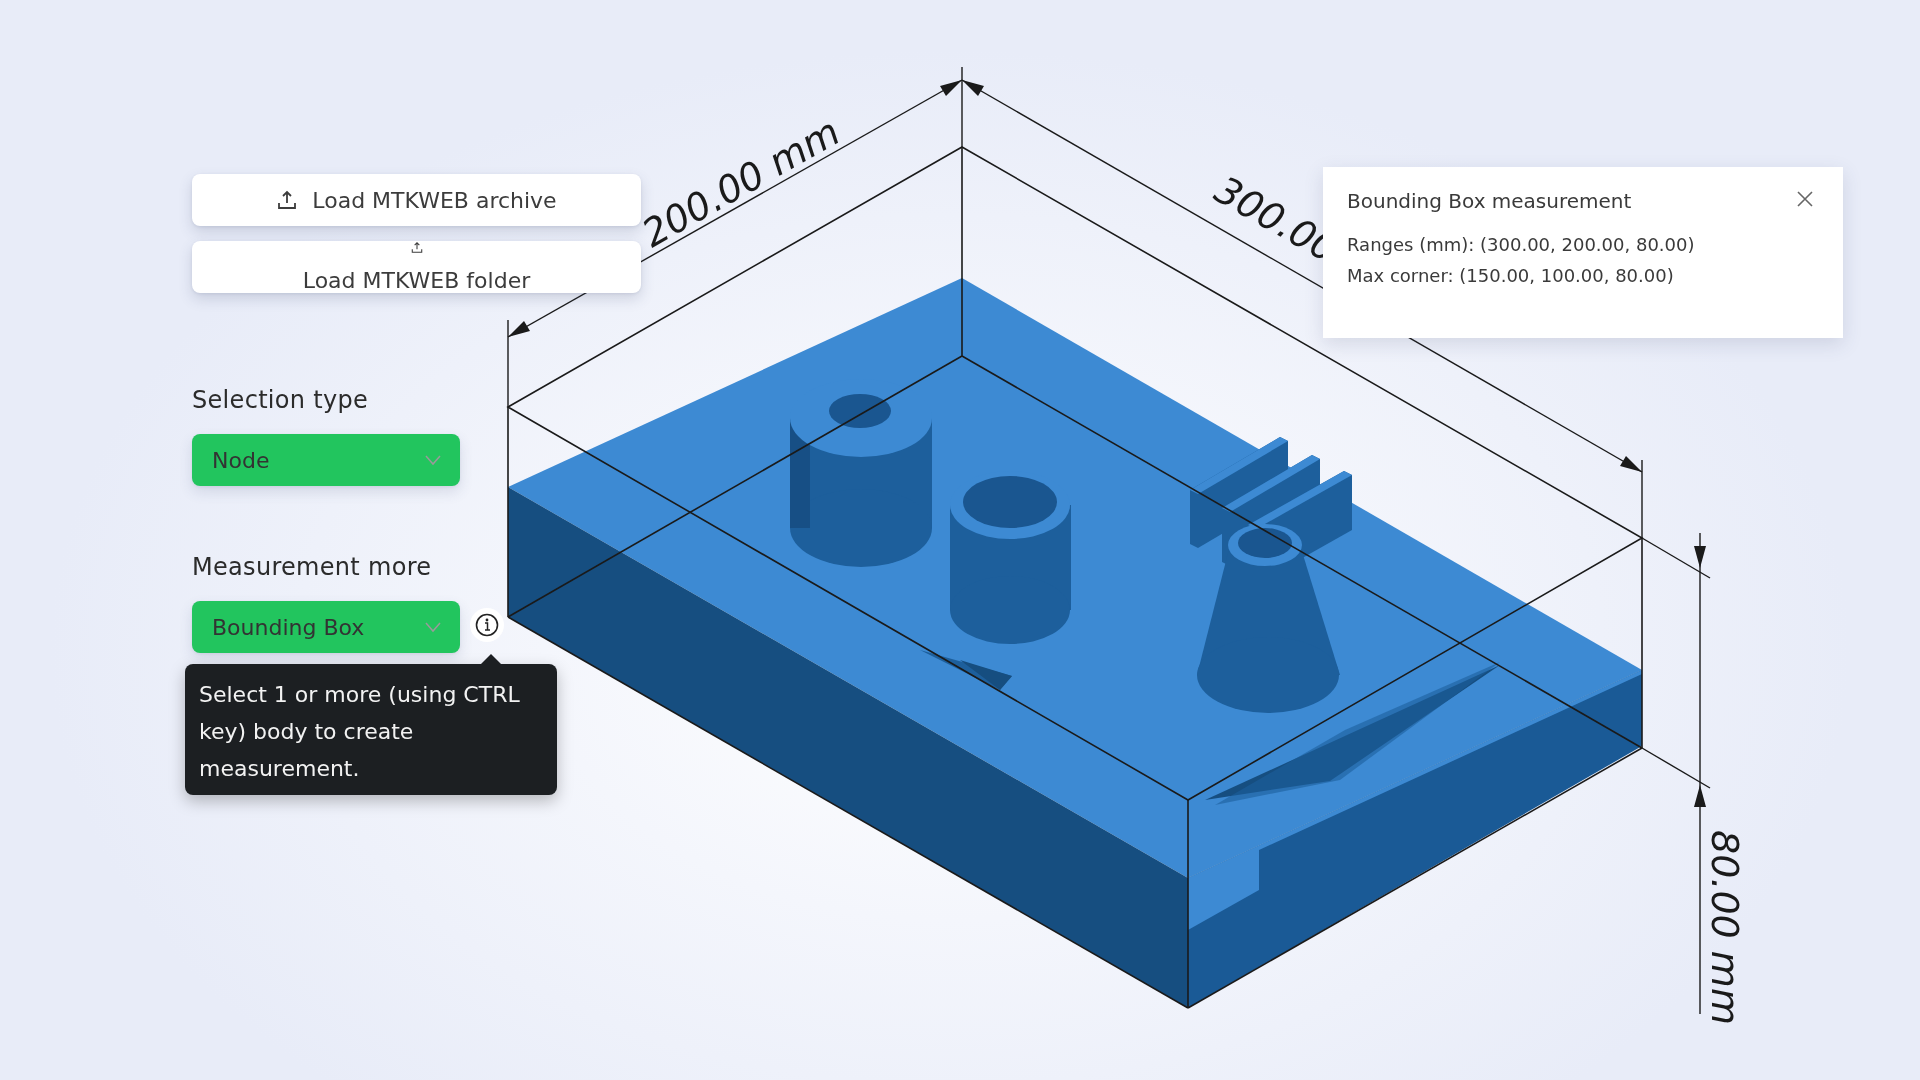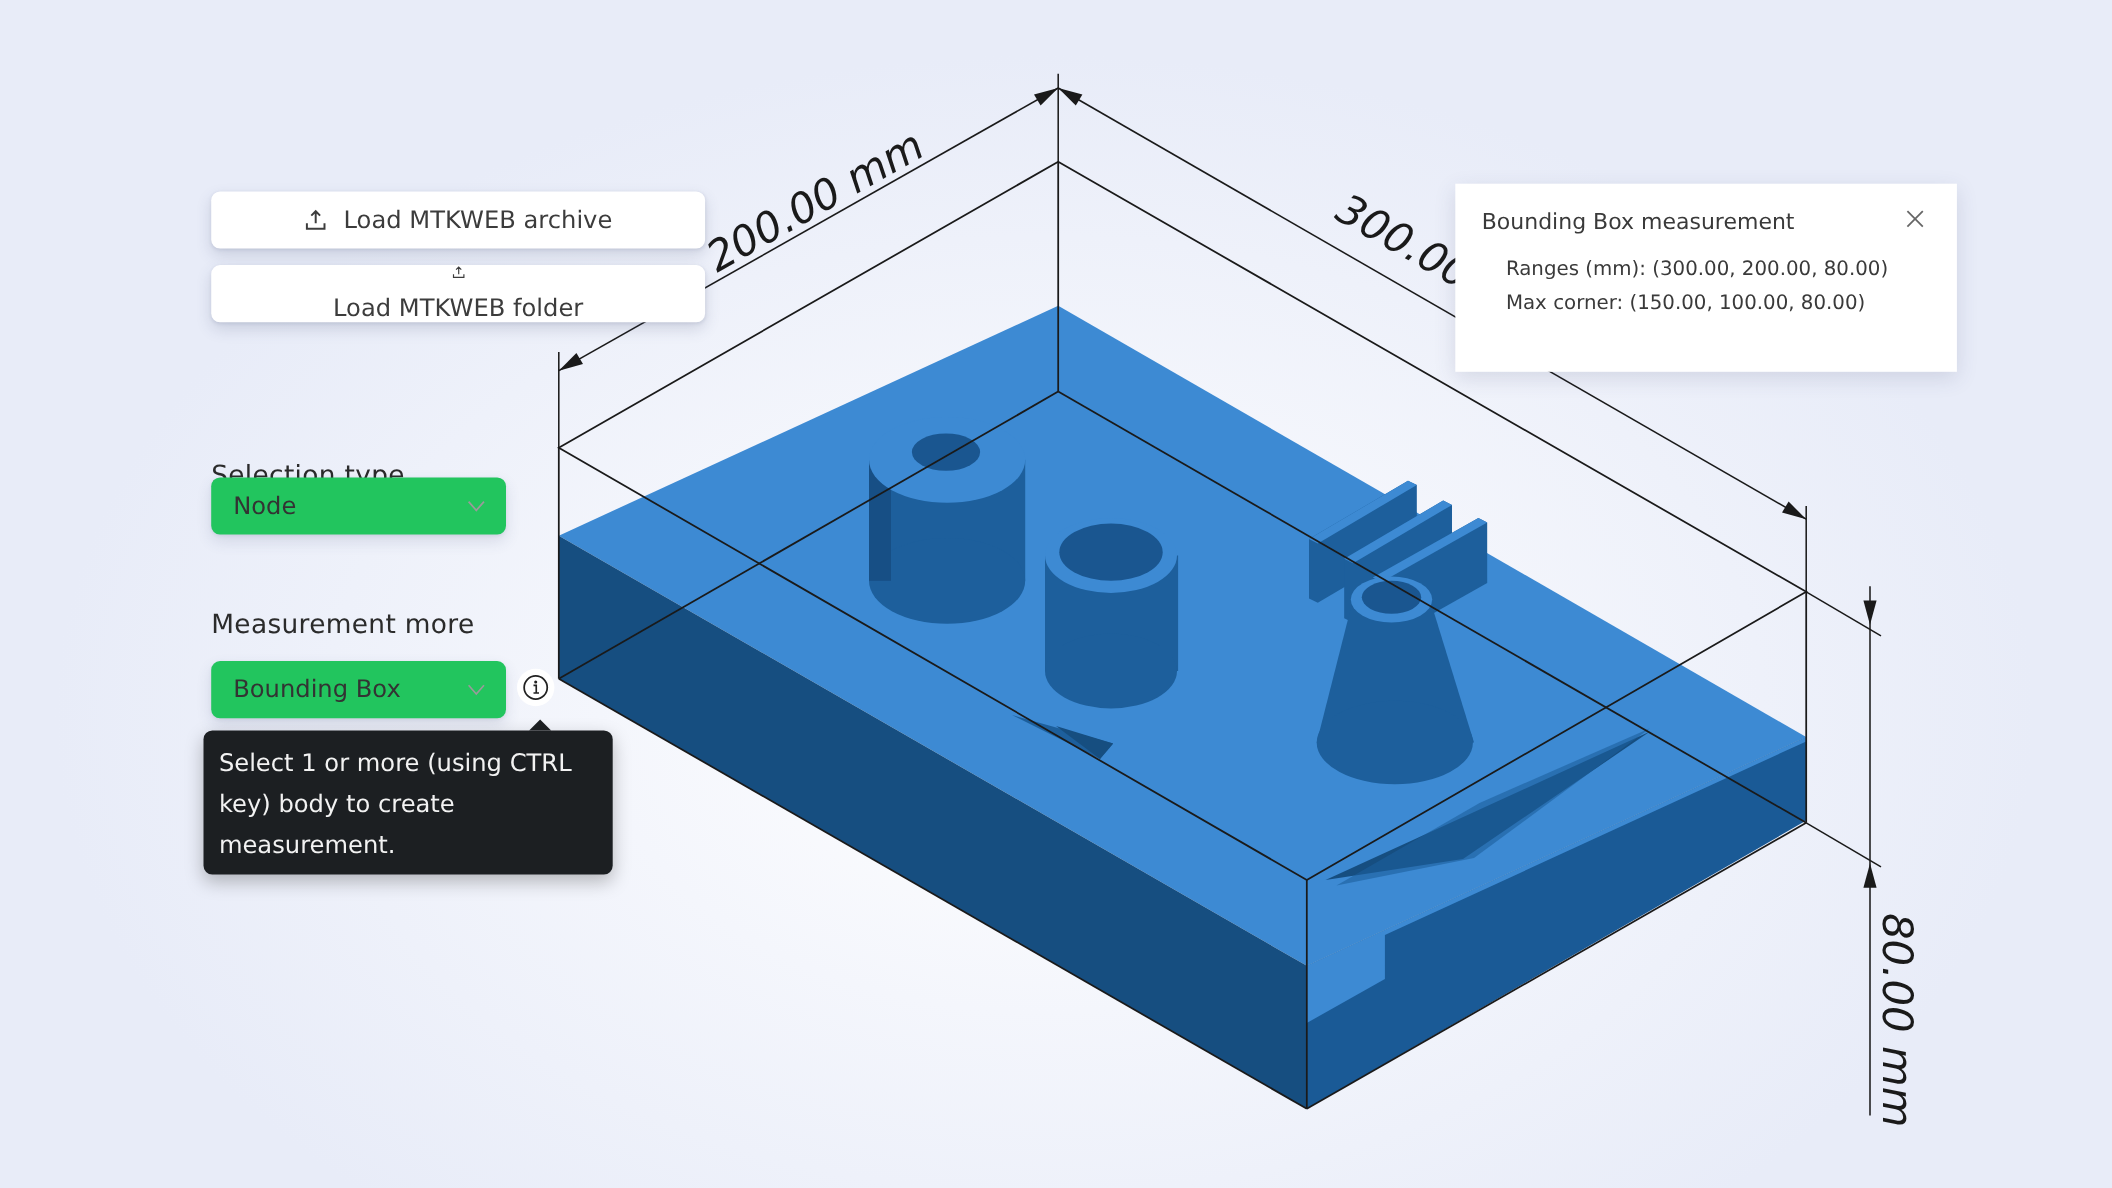--- a/index.html
+++ b/index.html
@@ -41,27 +41,27 @@
     background:#1c1f22; border-radius:8px; box-sizing:border-box;
     padding:12px 14px; color:#f2f2f2; font-size:22px; line-height:37px;
     box-shadow: 0 6px 16px rgba(0,0,0,0.25);
   }
   .tooltip::before {
     content:""; position:absolute; left:296px; top:-10px; width:0; height:0;
     border-left:10px solid transparent; border-right:10px solid transparent;
     border-bottom:10px solid #1c1f22;
   }
   .panel {
-    position:absolute; left:1323px; top:167px; width:456px; height:171px;
+    position:absolute; left:1323px; top:167px; width:520px; height:171px;
     background:#fff; box-shadow: 0 6px 18px rgba(60,70,110,0.15);
     box-sizing:border-box; padding:20px 24px;
   }
   .panel .title { font-size:20px; color:#3a3a3a; margin-top:2px; }
   .panel .close { position:absolute; right:28px; top:22px; width:20px; height:20px; cursor:pointer; }
-  .panel .rows { margin-top:16px;margin-left:22px; }
+  .panel .rows { margin-top:16px; }
   .panel .row { font-size:18px; color:#3a3a3a; line-height:31px; }
 </style>
 </head>
 <body>
 
 <div class="viewport">
   <svg width="1920" height="1080" viewBox="0 0 1920 1080">
 
     <polygon points="962,278 1642,670 1188,878 508,487" fill="#3d8ad3"></polygon>
 
@@ -157,21 +157,21 @@
   </svg>
   <span>Load MTKWEB archive</span>
 </div>
 <div class="btn" style="top:241px;flex-direction:column;">
   <svg class="ico" viewBox="0 0 22 22">
     <path d="M11 3 L11 14 M7 7 L11 3 L15 7 M3 14 L3 19 L19 19 L19 14" stroke="#3c3c3c" stroke-width="1.8" fill="none"></path>
   </svg>
   <span>Load MTKWEB folder</span>
 </div>
 
-<div class="label" style="top:386px;margin-top:32px;">Selection type</div>
+<div class="label" style="top:386px;">Selection type</div>
 <div class="select" style="top:434px;">
   <span>Node</span>
   <svg class="chev" viewBox="0 0 18 12">
     <path d="M2 2 L9 10 L16 2" stroke="#9a9a9a" stroke-width="1.5" fill="none"></path>
   </svg>
 </div>
 
 <div class="label" style="top:553px;">Measurement more</div>
 <div class="select" style="top:601px;">
   <span>Bounding Box</span>

